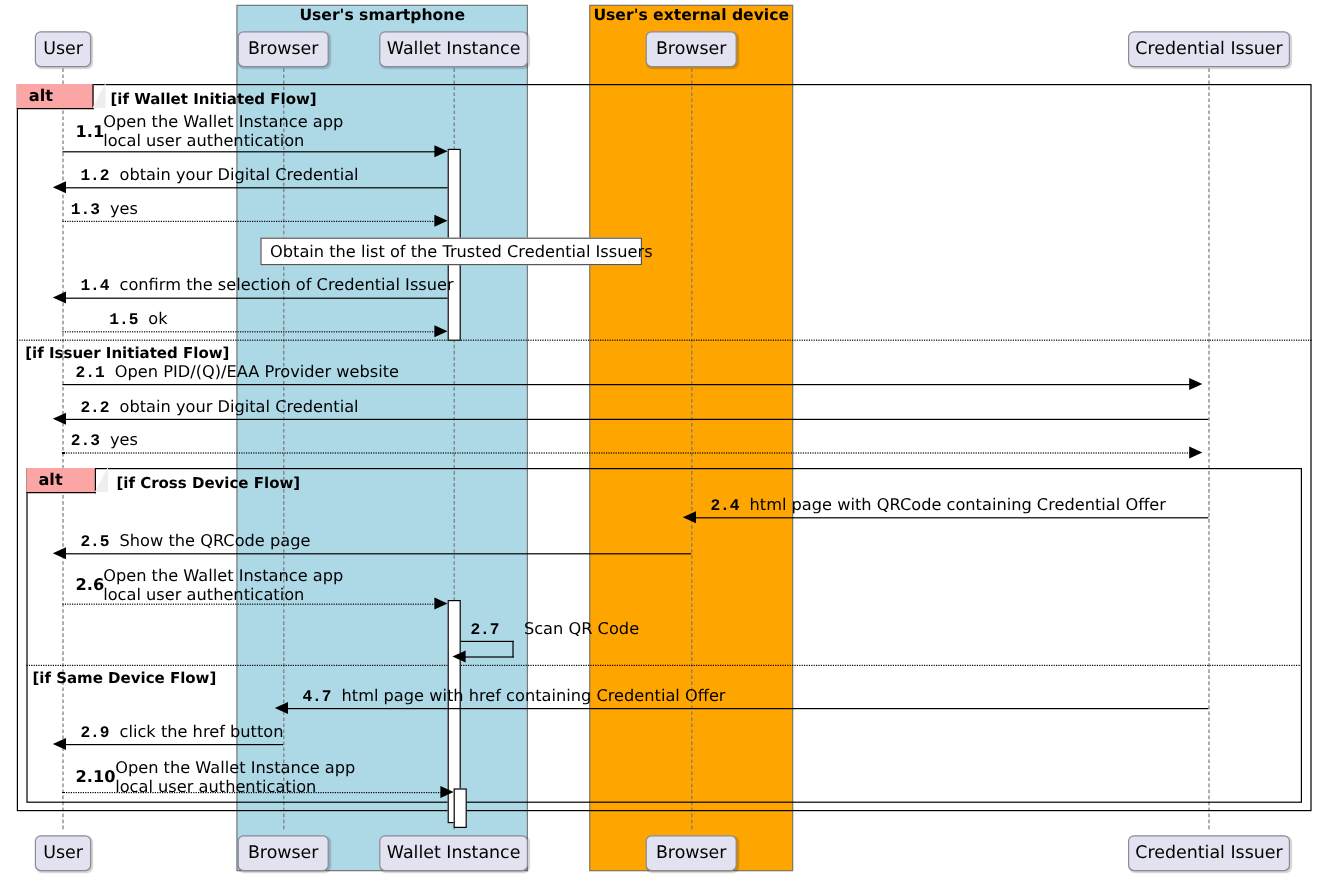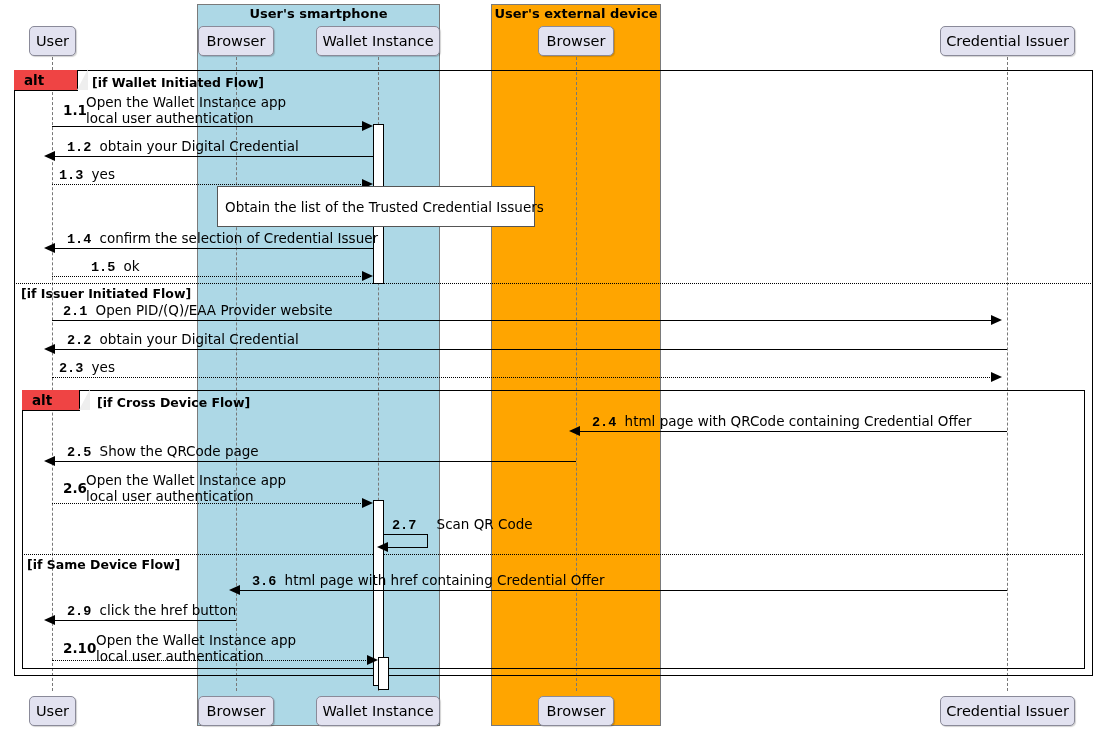--- a/index.html
+++ b/index.html
@@ -62,21 +62,21 @@
   
   .frame {
     position: absolute;
     box-sizing: border-box;
     border: 1.5px solid #000000;
     background: transparent;
   }
   .frame-label {
     position: absolute;
     box-sizing: border-box;
-    background: #ef4444;
+    background: #fca5a5;
     border: 1.5px solid #000;
     border-top: none;
     border-left: none;
     font-weight: bold;
     font-size: 13.5px;
     display: flex;
     align-items: center;
     padding-left: 10px;
     color: #000;
   }
@@ -255,21 +255,21 @@
   <div class="msg-line msg-solid" style="left:55px; top:156px; width:318px;"></div>
   <div class="arrowhead arrow-left" style="left:44px; top:151px;"></div>
 
   <div class="msg-label" style="left:59px; top:167px;">
     <span class="seq" style="margin-right: 4px;">1.3</span>
     <span>yes</span>
   </div>
   <div class="msg-line msg-dotted" style="left:52px; top:184px; width:313px;"></div>
   <div class="arrowhead arrow-right" style="left:362px; top:179px;"></div>
 
-  <div class="note" style="left:217px; top:186px; width:318px; height:41px;">
+  <div class="note" style="left:217px; top:198px; width:318px; height:23px;">
     <span>Obtain the list of the Trusted Credential Issuers</span>
   </div>
 
   <div class="msg-label" style="left:67px; top:231px;">
     <span class="seq" style="margin-right: 4px;">1.4</span>
     <span>confirm the selection of Credential Issuer</span>
   </div>
   <div class="msg-line msg-solid" style="left:55px; top:248px; width:318px;"></div>
   <div class="arrowhead arrow-left" style="left:44px; top:243px;"></div>
 
@@ -324,21 +324,21 @@
   <div class="arrowhead arrow-right" style="left:362px; top:498px;"></div>
 
   <div class="msg-label" style="left:392px; top:517px;">
     <span class="seq" style="margin-right: 16px;">2.7</span>
     <span>Scan QR Code</span>
   </div>
   <div class="self-loop" style="left:384px; top:534px; width:44px; height:14px;"></div>
   <div class="arrowhead arrow-left" style="left:377px; top:542px;"></div>
 
   <div class="msg-label" style="left:252px; top:573px;">
-    <span class="seq" style="margin-right: 4px;">3.6</span>
+    <span class="seq" style="margin-right: 4px;">4.7</span>
     <span>html page with href containing Credential Offer</span>
   </div>
   <div class="msg-line msg-solid" style="left:240px; top:590px; width:767px;"></div>
   <div class="arrowhead arrow-left" style="left:229px; top:585px;"></div>
 
   <div class="msg-label" style="left:67px; top:603px;">
     <span class="seq" style="margin-right: 4px; text-align: right;">2.9</span>
     <span>click the href button</span>
   </div>
   <div class="msg-line msg-solid" style="left:55px; top:620px; width:181px;"></div>

